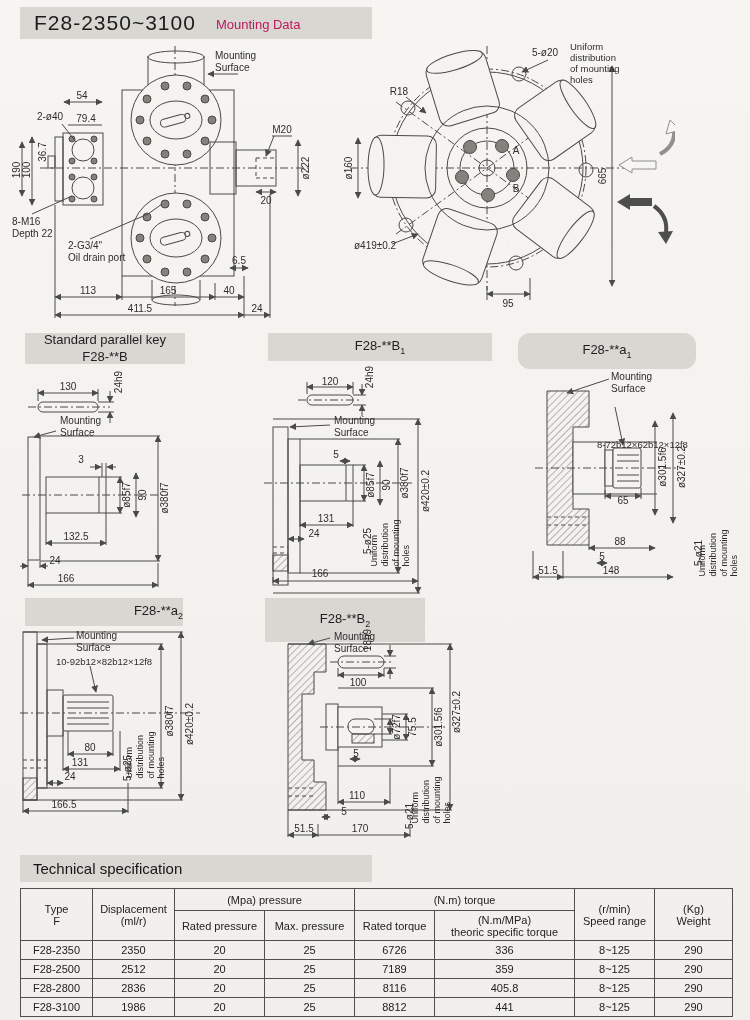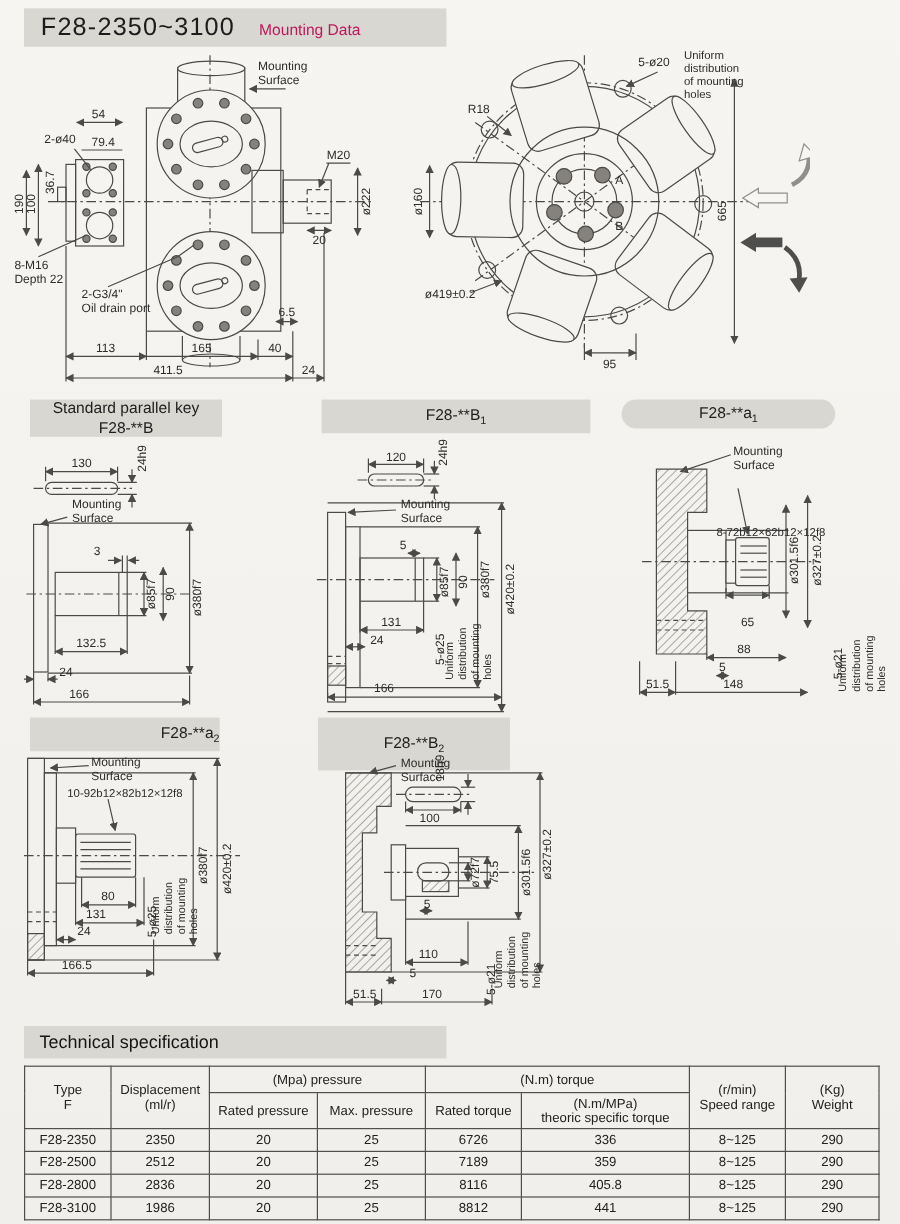--- a/index.html
+++ b/index.html
@@ -239,21 +239,21 @@
     <div class="lbl cc" style="left:176px;top:149px;">B</div>
   </div>
 
   <div class="sec-hd" style="left:25px;top:333px;width:160px;height:31px;">
     <div>Standard parallel key</div>
     <div>F28-**B</div>
   </div>
   <div class="sec-hd" style="left:268px;top:333px;width:224px;height:28px;">
     <div><span>F28-**B</span><sub>1</sub></div>
   </div>
-  <div class="sec-hd" style="left:518px;top:333px;width:178px;height:24px;border-radius:12px;">
+  <div class="sec-hd" style="left:518px;top:333px;width:178px;height:36px;border-radius:12px;">
     <div><span>F28-**a</span><sub>1</sub></div>
   </div>
 
   <div class="fig" style="left:18px;top:365px;width:240px;height:230px;">
     <svg width="240" height="230" viewBox="0 0 240 230">
       <defs>
           <marker id="m3" viewBox="0 0 10 10" refX="9" refY="5" markerWidth="7" markerHeight="7" orient="auto-start-reverse">
             <path d="M0,0 L10,5 L0,10 z" fill="#4a4a48"></path>
           </marker>
         </defs>
@@ -410,21 +410,21 @@
         <line x1="58" y1="212" x2="168" y2="212" marker-end="url(#m5)"></line>
         <line x1="28" y1="186" x2="28" y2="214"></line>
           <line x1="58" y1="186" x2="58" y2="214"></line>
         <line x1="42" y1="152" x2="84" y2="152" stroke-dasharray="4 3"></line>
           <line x1="42" y1="160" x2="84" y2="160" stroke-dasharray="4 3"></line>
       </g>
     </svg>
     <div class="lbl" style="left:106px;top:6px;">Mounting
 Surface</div>
     <div class="lbl sm" style="left:92px;top:33px;margin-top:42px;">8-72b12×62b12×12f8</div>
-    <div class="lbl cc" style="left:118px;top:154px;">65</div>
+    <div class="lbl cc" style="left:118px;top:136px;">65</div>
     <div class="lbl vv" style="left:158px;top:102px;">ø301.5f6</div>
     <div class="lbl vv" style="left:177px;top:102px;">ø327±0.2</div>
     <div class="lbl cc" style="left:115px;top:177px;">88</div>
     <div class="lbl cc" style="left:97px;top:192px;">5</div>
     <div class="lbl cc" style="left:43px;top:206px;">51.5</div>
     <div class="lbl cc" style="left:106px;top:206px;">148</div>
     <div class="lbl vv" style="left:194px;top:188px;">5-ø21</div>
     <div class="lbl vb" style="left:214px;top:188px;">Uniform
 distribution
 of mounting

